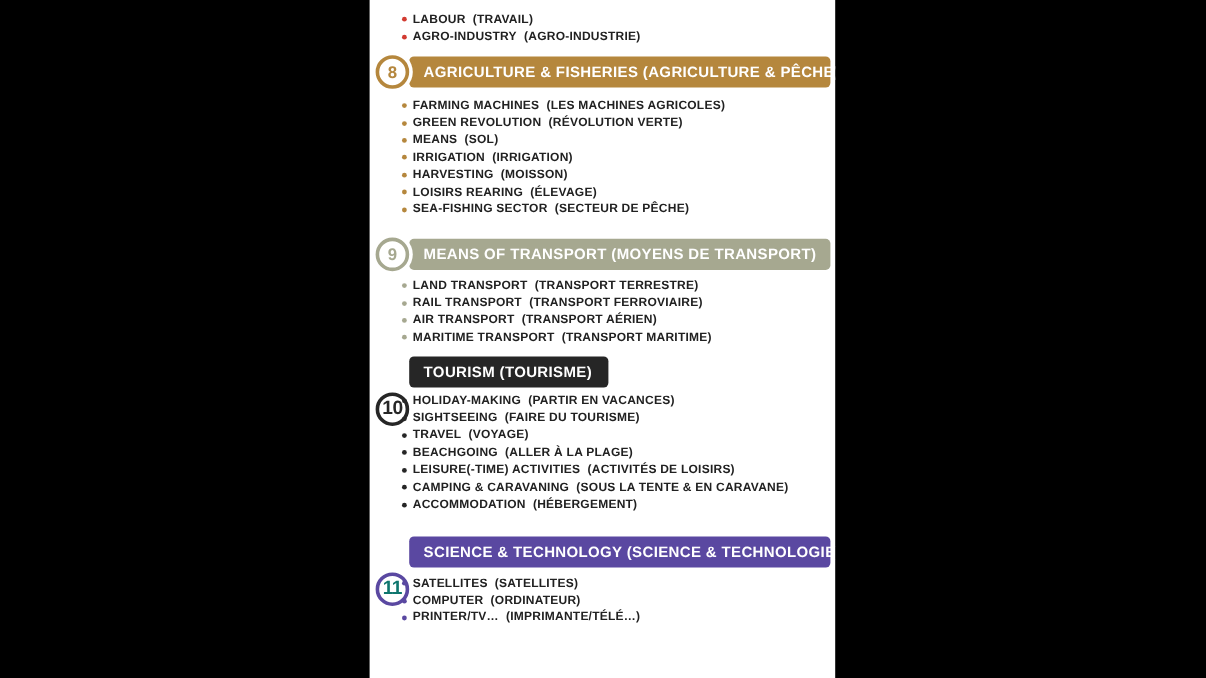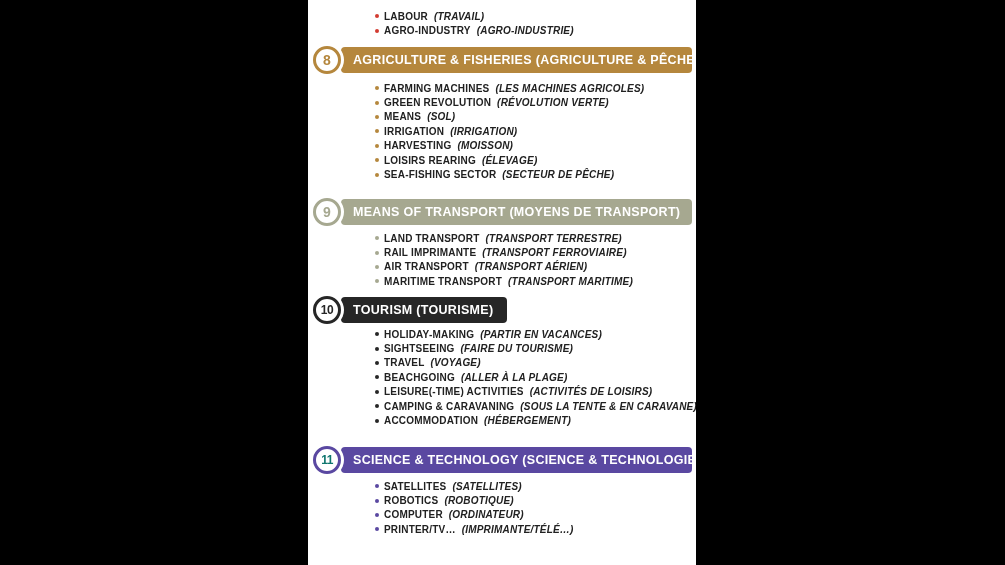--- a/index.html
+++ b/index.html
@@ -2,45 +2,45 @@
 <html><head>
 <meta charset="utf-8">
 <style>
   * { margin:0; padding:0; box-sizing:border-box; }
   html,body { width:1005px; height:565px; background:#000; overflow:hidden;
               font-family:"Liberation Sans", sans-serif; }
   .page {
     position:absolute; left:308px; top:0; width:388px; height:565px;
     background:#fff; overflow:hidden;
   }
-  .list { position:absolute; left:0; right:0;padding-left:40px; }
+  .list { position:absolute; left:0; right:0; }
   .row { height:14.4px; display:flex; align-items:center; padding-left:27px; }
   .dot { width:4px; height:4px; border-radius:50%; margin-right:5px; flex:none; }
   .en  { font-weight:bold; font-size:10px; letter-spacing:0.2px; color:#212121; white-space:nowrap; }
-  .fr  { font-weight:bold; font-style:italic; font-size:10px; letter-spacing:0.2px;
+  .fr  { font-weight:bold; font-size:10px; letter-spacing:0.2px;
          color:#212121; margin-left:6px; white-space:nowrap; }
 
   .banner {
     position:absolute; left:33px; height:26px; border-radius:4px;
     display:flex; align-items:center; padding:0 12px;
   }
   .banner.full { width:351px; }
   .banner.fit  { width:auto; padding-right:14px; }
   .banner-title {
     color:#fff; font-weight:bold; font-size:12.5px; letter-spacing:0.3px;
     white-space:nowrap; line-height:26px;
   }
   .circle {
     position:absolute; left:-28px; top:-1px;
     width:28px; height:28px; border-radius:50%;
     border:3px solid; background:#fff; box-shadow:0 0 0 3px #fff;
     display:flex; align-items:center; justify-content:center;
     font-weight:bold; font-size:14px;
   }
-  .circle.two-digit { font-size:12px; letter-spacing:-0.5px; }
+  .circle.two-digit { font-size:16px; letter-spacing:-0.5px;margin-top:31px; }
 
   
   .pos-intro { top:9px; }
   .pos-b0 { top:47px; }  .pos-l0 { top:81px; }
   .pos-b1 { top:199px; } .pos-l1 { top:231px; }
   .pos-b2 { top:297px; } .pos-l2 { top:327px; }
   .pos-b3 { top:447px; } .pos-l3 { top:479px; }
 </style>
 </head>
 <body>
@@ -111,21 +111,21 @@
     <span class="banner-title">MEANS OF TRANSPORT (MOYENS DE TRANSPORT)</span>
   </div>
   <div class="list pos-l1" id="list-1">
       <div class="row">
         <span class="dot" style="background: rgb(166, 168, 144);"></span>
         <span class="en">LAND TRANSPORT</span>
         <span class="fr">(TRANSPORT TERRESTRE)</span>
       </div>
       <div class="row">
         <span class="dot" style="background: rgb(166, 168, 144);"></span>
-        <span class="en">RAIL IMPRIMANTE</span>
+        <span class="en">RAIL TRANSPORT</span>
         <span class="fr">(TRANSPORT FERROVIAIRE)</span>
       </div>
       <div class="row">
         <span class="dot" style="background: rgb(166, 168, 144);"></span>
         <span class="en">AIR TRANSPORT</span>
         <span class="fr">(TRANSPORT AÉRIEN)</span>
       </div>
       <div class="row">
         <span class="dot" style="background: rgb(166, 168, 144);"></span>
         <span class="en">MARITIME TRANSPORT</span>
@@ -184,25 +184,20 @@
     <span class="banner-title">SCIENCE &amp; TECHNOLOGY (SCIENCE &amp; TECHNOLOGIE)</span>
   </div>
   <div class="list pos-l3" id="list-3">
       <div class="row">
         <span class="dot" style="background: rgb(90, 72, 161);"></span>
         <span class="en">SATELLITES</span>
         <span class="fr">(SATELLITES)</span>
       </div>
       <div class="row">
         <span class="dot" style="background: rgb(90, 72, 161);"></span>
-        <span class="en">ROBOTICS</span>
-        <span class="fr">(ROBOTIQUE)</span>
-      </div>
-      <div class="row">
-        <span class="dot" style="background: rgb(90, 72, 161);"></span>
         <span class="en">COMPUTER</span>
         <span class="fr">(ORDINATEUR)</span>
       </div>
       <div class="row">
         <span class="dot" style="background: rgb(90, 72, 161);"></span>
         <span class="en">PRINTER/TV…</span>
         <span class="fr">(IMPRIMANTE/TÉLÉ…)</span>
       </div>
     </div>
 

